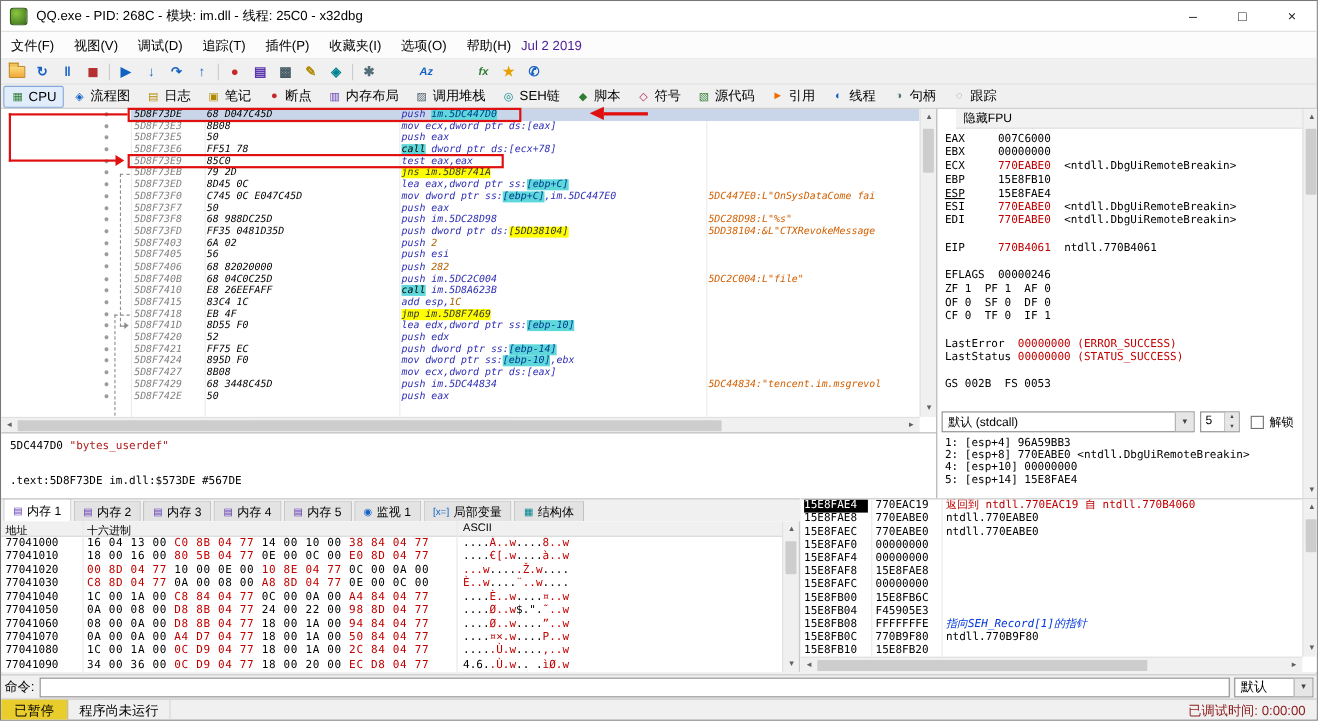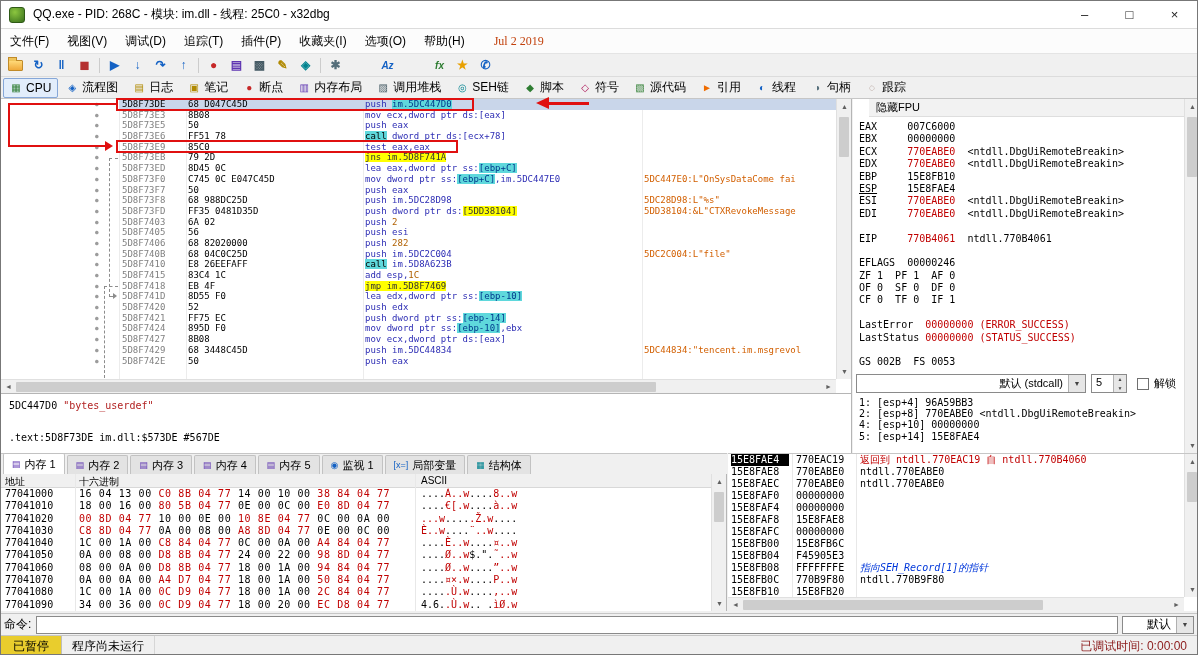--- a/index.html
+++ b/index.html
@@ -10,39 +10,39 @@
   
   .titlebar{position:absolute;left:0;top:0;right:0;height:28px;background:#ffffff;border-bottom:1px solid #dcdcdc;display:flex;align-items:center;}
   .app-icon{width:16px;height:16px;margin:0 8px;border-radius:3px;background:radial-gradient(circle at 35% 30%,#8cc63f,#39701d);border:1px solid #2f5a17;}
   .title-text{font-size:12px;}
   .win-controls{margin-left:auto;display:flex;height:100%;}
   .win-btn{width:45px;display:flex;align-items:center;justify-content:center;font-size:13px;color:#222;}
 
   
   .menubar{position:absolute;left:0;top:28px;right:0;height:25px;background:#fcfcfc;border-bottom:1px solid #e4e4e4;display:flex;align-items:center;font-size:12px;}
   .menu-item{padding:4px 9px;}
-  .menu-date{color:#c2410c;margin-left:20px;font-size:12px;font-family:Liberation Serif, serif;}
+  .menu-date{color:#4c1d95;margin-left:0;font-size:12px;}
 
   
   .toolbar{position:absolute;left:0;top:53px;right:0;height:23px;background:#f0f0f0;border-bottom:1px solid #dcdcdc;display:flex;align-items:center;padding-left:3px;}
   .tb-btn{width:23px;height:20px;display:flex;align-items:center;justify-content:center;font-size:12px;font-weight:bold;}
   .tb-btn.txt{font-size:10px;font-style:italic;margin-left:29px;}
   .tb-sep{width:1px;height:15px;background:#cccccc;margin:0 3px;}
   .tb-folder{width:15px;height:11px;position:relative;background:linear-gradient(180deg,#ffd978,#efa93a);border:1px solid #c08a28;border-radius:1px;}
   .tb-folder::before{content:"";position:absolute;left:-1px;top:-4px;width:7px;height:3px;background:#efc45a;border:1px solid #c08a28;border-bottom:none;}
 
   
   .tabbar{position:absolute;left:0;top:76px;right:0;height:22px;background:#f0f0f0;border-bottom:1px solid #c6c6c6;display:flex;align-items:center;padding-left:2px;font-size:12px;}
   .tab{display:flex;align-items:center;gap:4px;padding:2px 6px;margin-right:1px;border:1px solid transparent;border-radius:2px;white-space:nowrap;}
   .tab.active{background:#e2edfb;border-color:#86a7d8;}
   .tab-glyph{font-size:10px;width:12px;text-align:center;}
 
   
   .disasm{position:absolute;left:0;top:98px;width:851px;height:294px;background:#fff;border-right:1px solid #b5b5b5;}
-  .drows{position:absolute;left:0;top:0;right:15px;bottom:14px;overflow:hidden;}
+  .drows{position:absolute;left:0;top:0;right:15px;bottom:14px;overflow:hidden;font-style:italic;}
   .dcolsep{position:absolute;top:0;bottom:14px;width:1px;background:#ececec;}
   .drow{position:relative;height:10.7px;font-family:"DejaVu Sans Mono",monospace;font-size:9px;line-height:10.7px;white-space:pre;}
   .drow .col{position:absolute;top:0;}
   .drow.sel::before{content:"";position:absolute;left:118px;right:0;top:0;bottom:0;background:#c9d6ea;}
   .ddot{position:absolute;left:94px;top:0;color:#9c9c9c;font-size:6px;line-height:10.7px;}
   .daddr{left:121px;color:#808080;}
   .drow.sel .daddr{color:#000;}
   .dbytes{left:187px;color:#000;}
   .dinstr{left:364px;}
   .dcmt{left:643px;color:#d25f00;}
@@ -85,21 +85,21 @@
   .sb-thumb-v{position:absolute;left:2px;right:2px;background:#cdcdcd;border-radius:1px;}
   .sb-thumb-h{height:10px;background:#cdcdcd;border-radius:1px;flex:0 0 auto;}
 
   
   .regs{position:absolute;left:852px;top:98px;width:346px;height:354px;background:#fff;}
   .fpu-btn{position:absolute;left:0;top:0;right:15px;height:18px;background:#f2f2f2;border-bottom:1px solid #dedede;font-size:11px;display:flex;align-items:center;padding:0 7px;margin-left:16px;}
   .reglines{position:absolute;left:6px;top:22px;right:16px;}
   .regline{height:12.4px;line-height:12.4px;font-family:"DejaVu Sans Mono",monospace;font-size:10px;white-space:pre;}
   .convrow{position:absolute;left:3px;top:274px;right:17px;height:21px;display:flex;align-items:center;font-size:11px;}
   .combo{width:230px;height:19px;border:1px solid #8a8a8a;background:#fff;display:flex;align-items:center;}
-  .combo .cv{flex:1;padding:0 5px;white-space:nowrap;overflow:hidden;text-align:right;}
+  .combo .cv{flex:1;padding:0 5px;white-space:nowrap;overflow:hidden;}
   .combo .ca{width:17px;height:100%;background:#e6e6e6;border-left:1px solid #b0b0b0;display:flex;align-items:center;justify-content:center;font-size:7px;color:#444;}
   .spin{width:36px;height:19px;border:1px solid #8a8a8a;background:#fff;margin-left:5px;display:flex;}
   .spin .sv{flex:1;padding:1px 4px;}
   .spin .sa{width:13px;display:flex;flex-direction:column;border-left:1px solid #b0b0b0;}
   .spin .sa div{flex:1;display:flex;align-items:center;justify-content:center;font-size:5px;color:#444;background:#e6e6e6;}
   .chk{width:12px;height:12px;border:1px solid #707070;background:#fff;margin:0 5px 0 10px;}
   .arglines{position:absolute;left:6px;top:298px;right:16px;}
   .argline{height:11.2px;line-height:11.2px;font-family:"DejaVu Sans Mono",monospace;font-size:10px;white-space:pre;}
 
   
@@ -358,21 +358,20 @@
       <div class="sb-ar" style="margin-left:auto">►</div>
     </div>
   </div>
 
   <div class="regs">
     <div class="fpu-btn">隐藏FPU</div>
     <div class="reglines" id="reglines">
         <div class="regline"><span class="sg sg-k">EAX     </span><span class="sg sg-k">007C6000</span></div>
         <div class="regline"><span class="sg sg-k">EBX     </span><span class="sg sg-k">00000000</span></div>
         <div class="regline"><span class="sg sg-k">ECX     </span><span class="sg sg-r">770EABE0</span><span class="sg sg-k">  </span><span class="sg sg-k">&lt;ntdll.DbgUiRemoteBreakin&gt;</span></div>
-        <div class="regline"><span class="sg sg-k">EDX     </span><span class="sg sg-r">770EABE0</span><span class="sg sg-k">  </span><span class="sg sg-k">&lt;ntdll.DbgUiRemoteBreakin&gt;</span></div>
         <div class="regline"><span class="sg sg-k">EBP     </span><span class="sg sg-k">15E8FB10</span></div>
         <div class="regline"><span class="sg sg-ku">ESP</span><span class="sg sg-k">     </span><span class="sg sg-k">15E8FAE4</span></div>
         <div class="regline"><span class="sg sg-k">ESI     </span><span class="sg sg-r">770EABE0</span><span class="sg sg-k">  </span><span class="sg sg-k">&lt;ntdll.DbgUiRemoteBreakin&gt;</span></div>
         <div class="regline"><span class="sg sg-k">EDI     </span><span class="sg sg-r">770EABE0</span><span class="sg sg-k">  </span><span class="sg sg-k">&lt;ntdll.DbgUiRemoteBreakin&gt;</span></div>
         <div class="regline"></div>
         <div class="regline"><span class="sg sg-k">EIP     </span><span class="sg sg-r">770B4061</span><span class="sg sg-k">  </span><span class="sg sg-k">ntdll.770B4061</span></div>
         <div class="regline"></div>
         <div class="regline"><span class="sg sg-k">EFLAGS  </span><span class="sg sg-k">00000246</span></div>
         <div class="regline"><span class="sg sg-k">ZF 1  PF 1  AF 0</span></div>
         <div class="regline"><span class="sg sg-k">OF 0  SF 0  DF 0</span></div>

